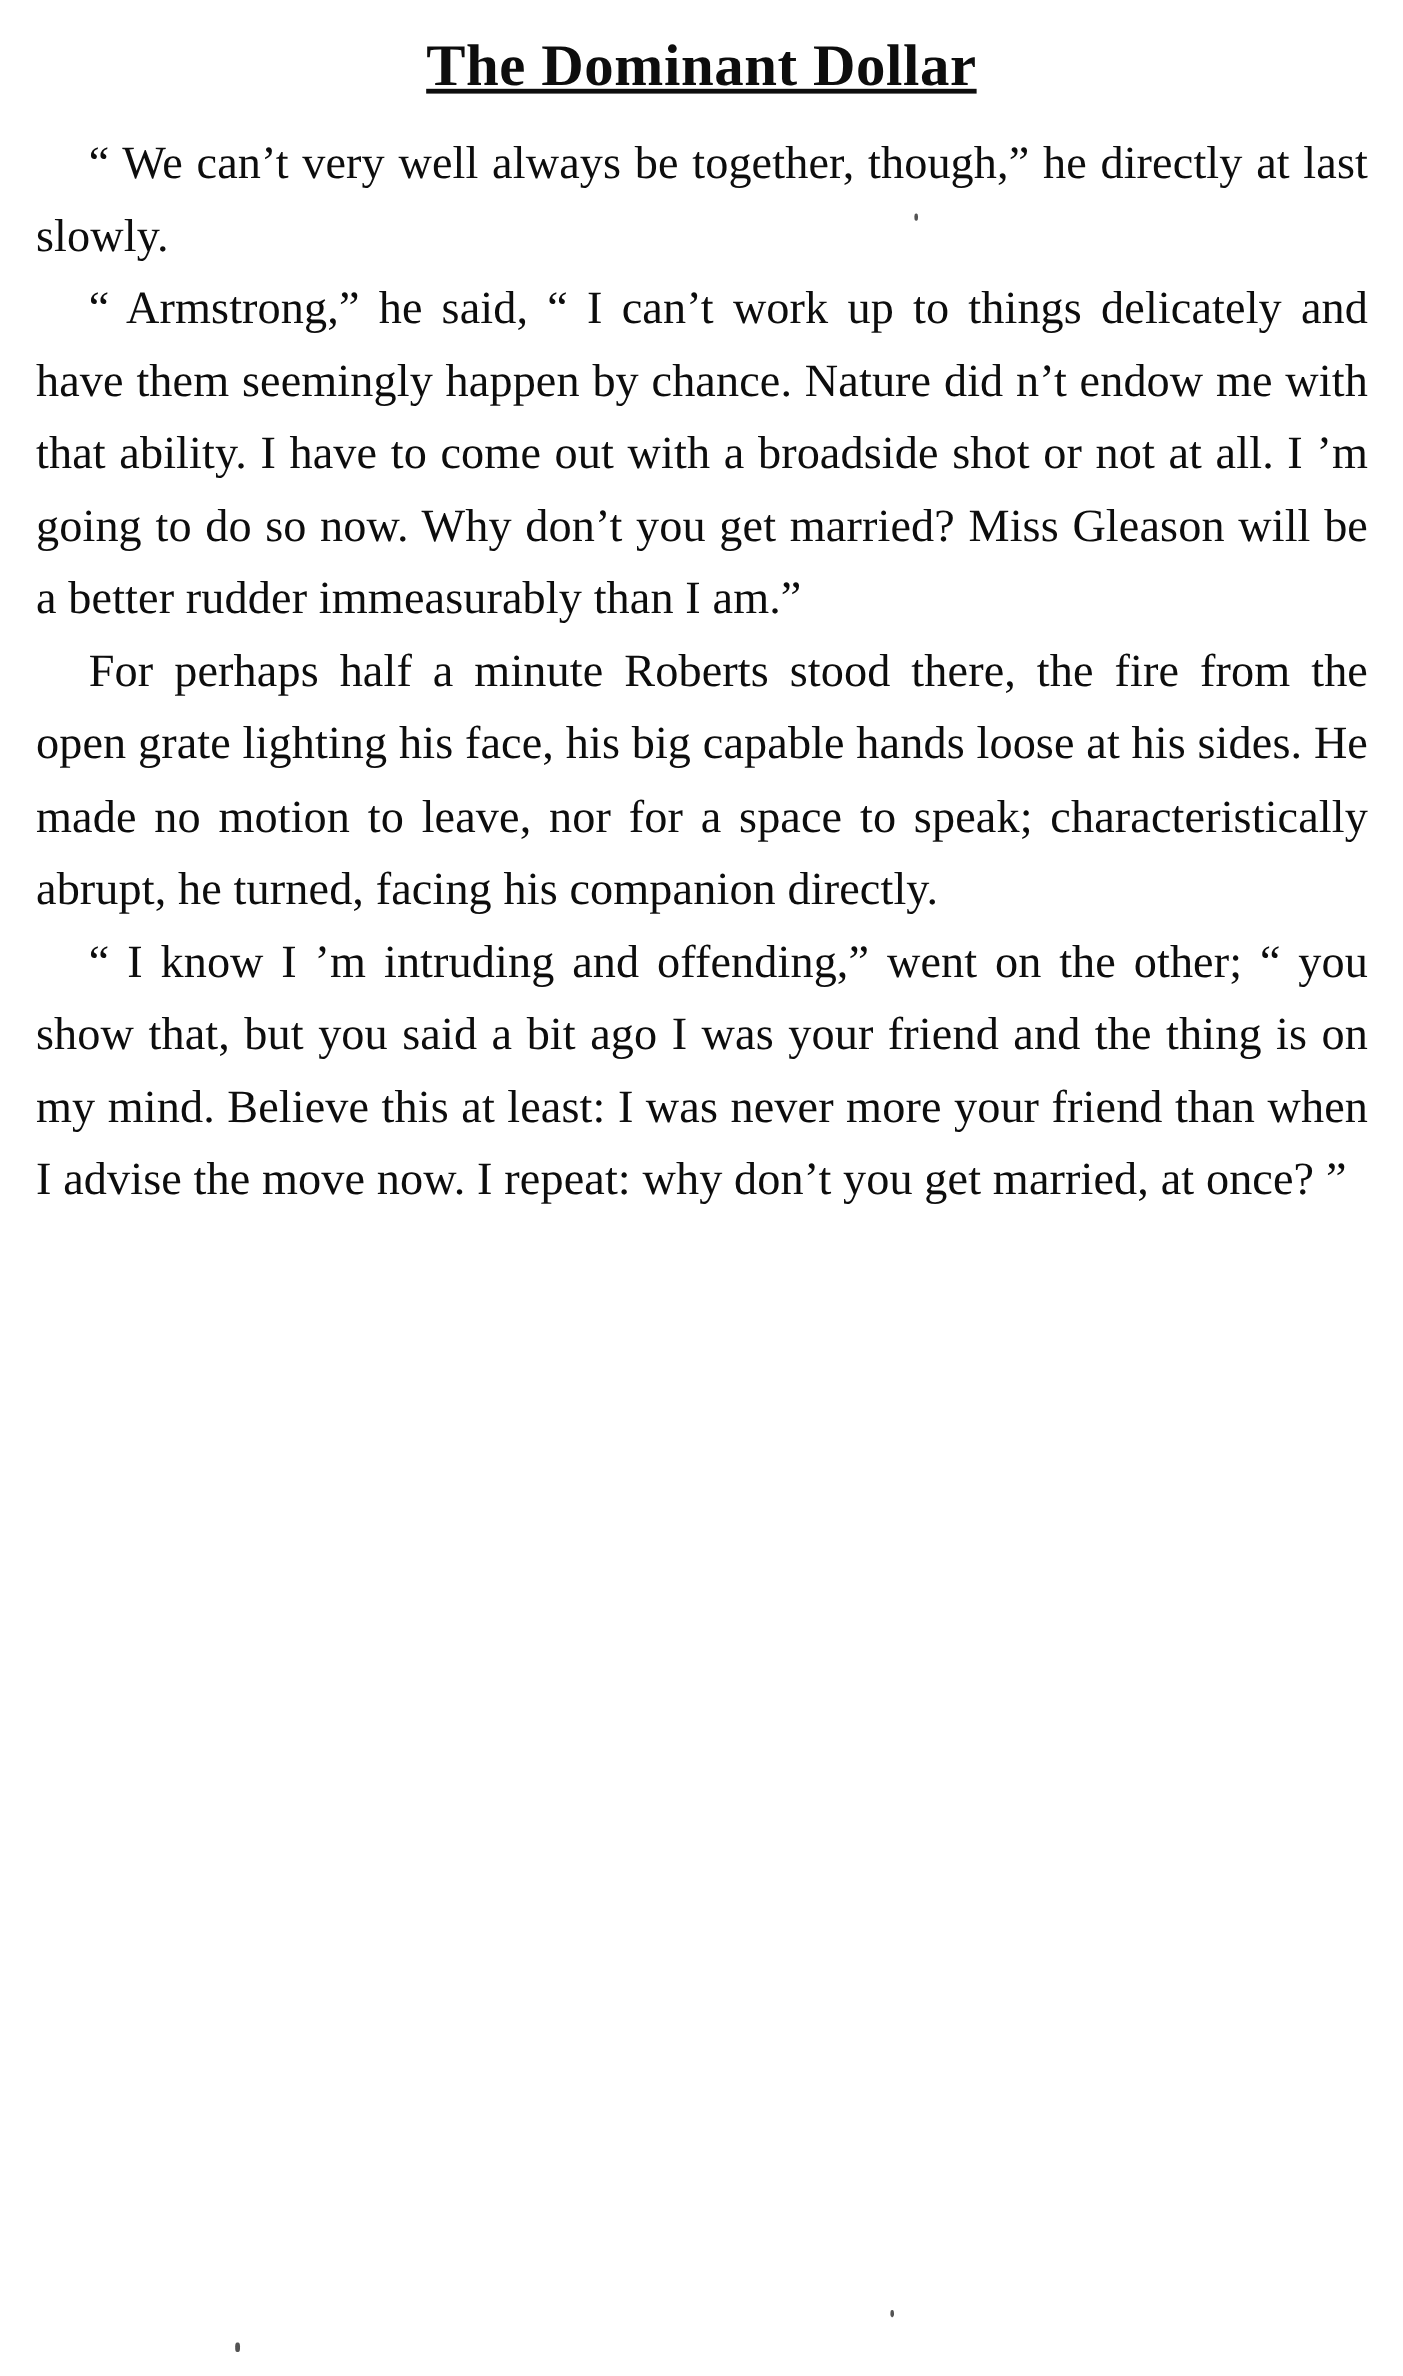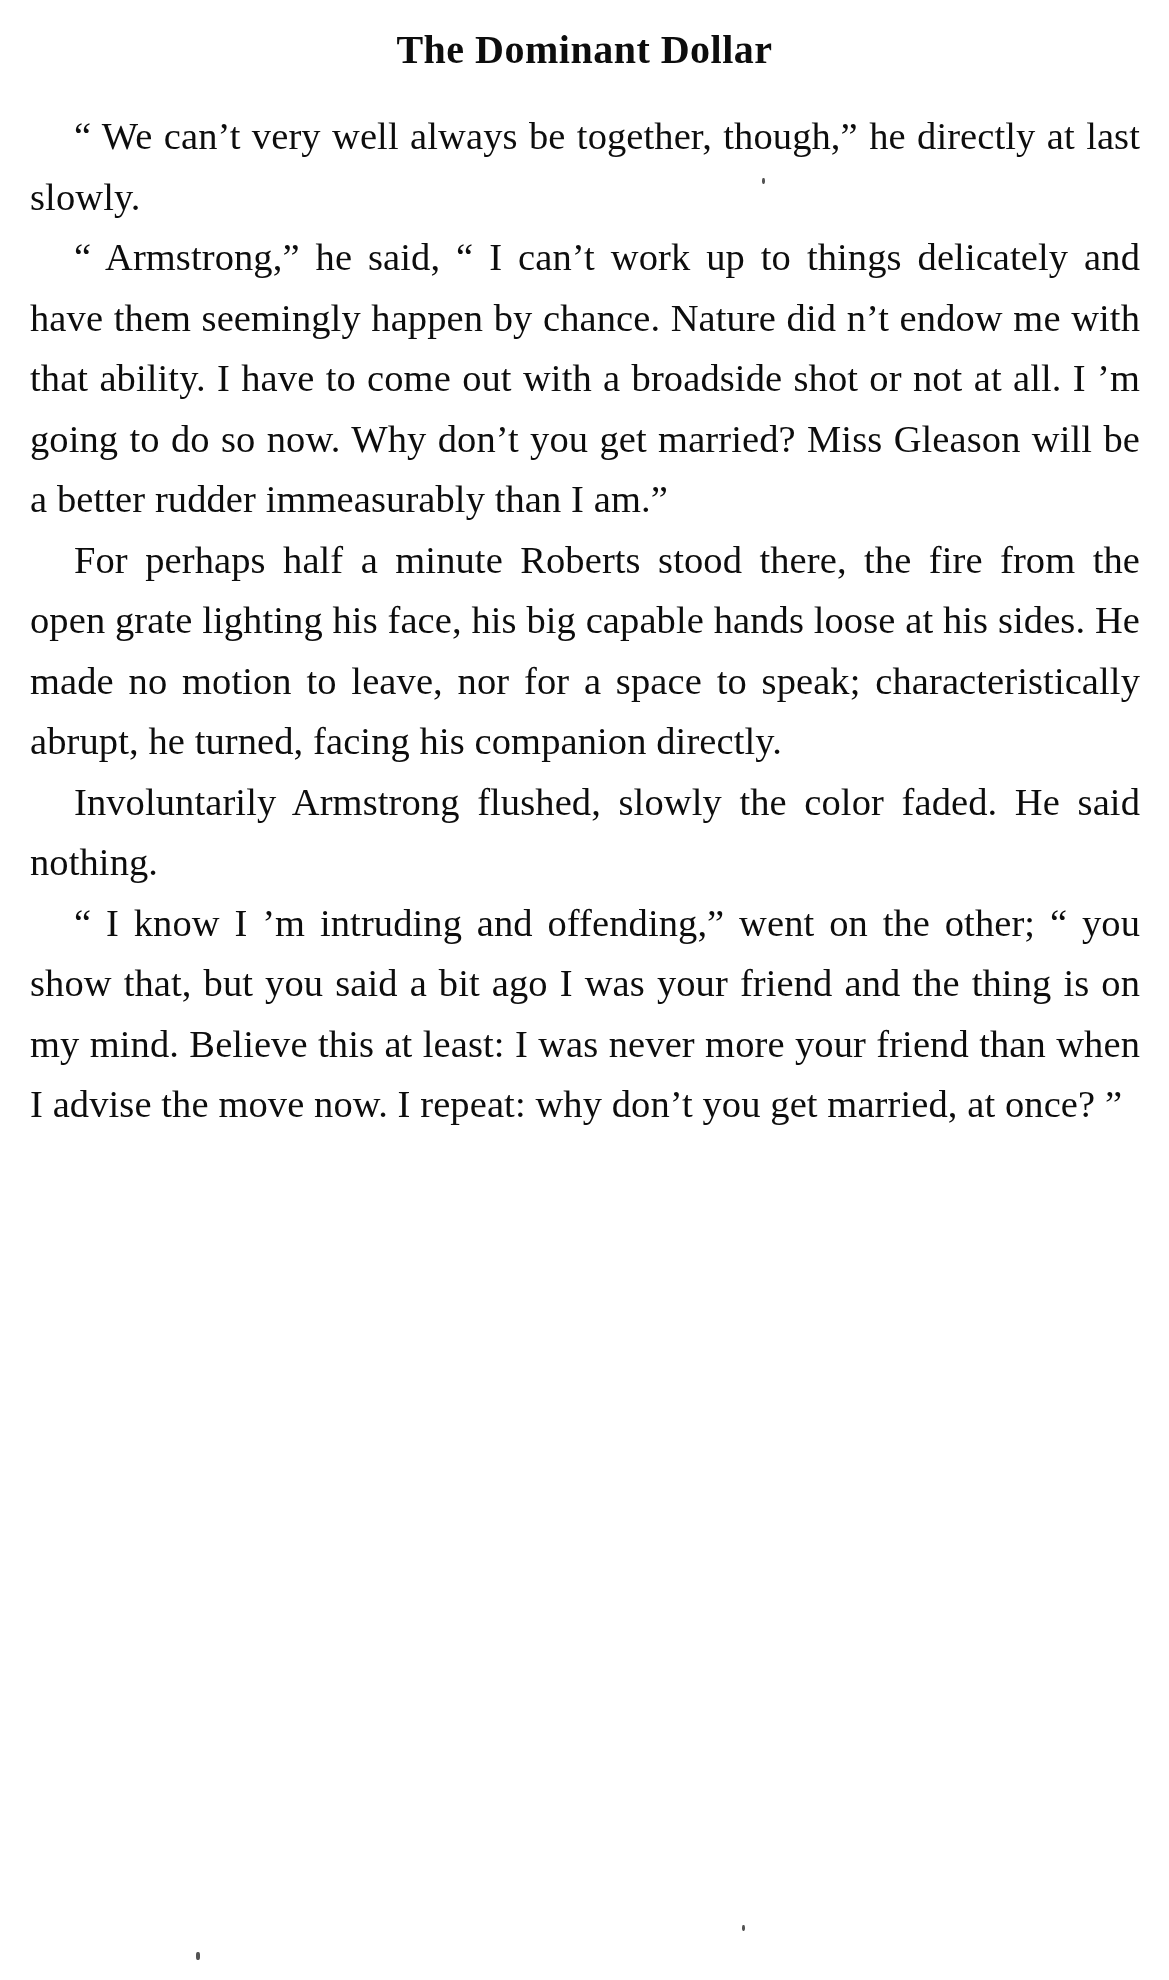--- a/index.html
+++ b/index.html
@@ -17,25 +17,26 @@
   }
   .page {
     position: absolute;
     left: 0;
     top: 0;
     width: 1169px;
     height: 1980px;
   }
   .page-title {
     text-align: center;
-    font-size: 40px;
+    font-size: 49px;
     font-weight: 700;
     letter-spacing: 0.5px;
     margin: 26px 0 4px 0;
     font-family: "Liberation Serif", "DejaVu Serif", serif;
+    text-decoration: underline;
   }
   .body-text {
     position: absolute;
     left: 30px;
     top: 106px;
     width: 1110px;
   }
   p.para {
     margin: 0;
     font-size: 38.5px;
@@ -73,21 +74,20 @@
 <body>
 
 <div class="page">
 
   <h1 class="page-title">The Dominant Dollar</h1>
 
   <div class="body-text">
     <p class="para">“ We can’t very well always be together, though,” he directly at last slowly.</p>
     <p class="para">“ Armstrong,” he said, “ I can’t work up to things delicately and have them seemingly happen by chance.  Nature did n’t endow me with that ability.  I have to come out with a broadside shot or not at all.  I ’m going to do so now.  Why don’t you get married?  Miss Gleason will be a better rudder immeasurably than I am.”</p>
     <p class="para">For perhaps half a minute Roberts stood there, the fire from the open grate lighting his face, his big capable hands loose at his sides.  He made no motion to leave, nor for a space to speak; characteristically abrupt, he turned, facing his companion directly.</p>
-    <p class="para">Involuntarily Armstrong flushed, slowly the color faded.  He said nothing.</p>
     <p class="para">“ I know I ’m intruding and offending,” went on the other; “ you show that, but you said a bit ago I was your friend and the thing is on my mind.  Believe this at least: I was never more your friend than when I advise the move now. I repeat: why don’t you get married, at once? ”</p>
   </div>
 
 
   <span class="speck" style="left:196px; top:1952px;"></span>
   <span class="speck" style="left:762px; top:178px; width:3px; height:6px;"></span>
   <span class="speck" style="left:742px; top:1925px; width:3px; height:6px;"></span>
 </div>
 
 </body></html>

